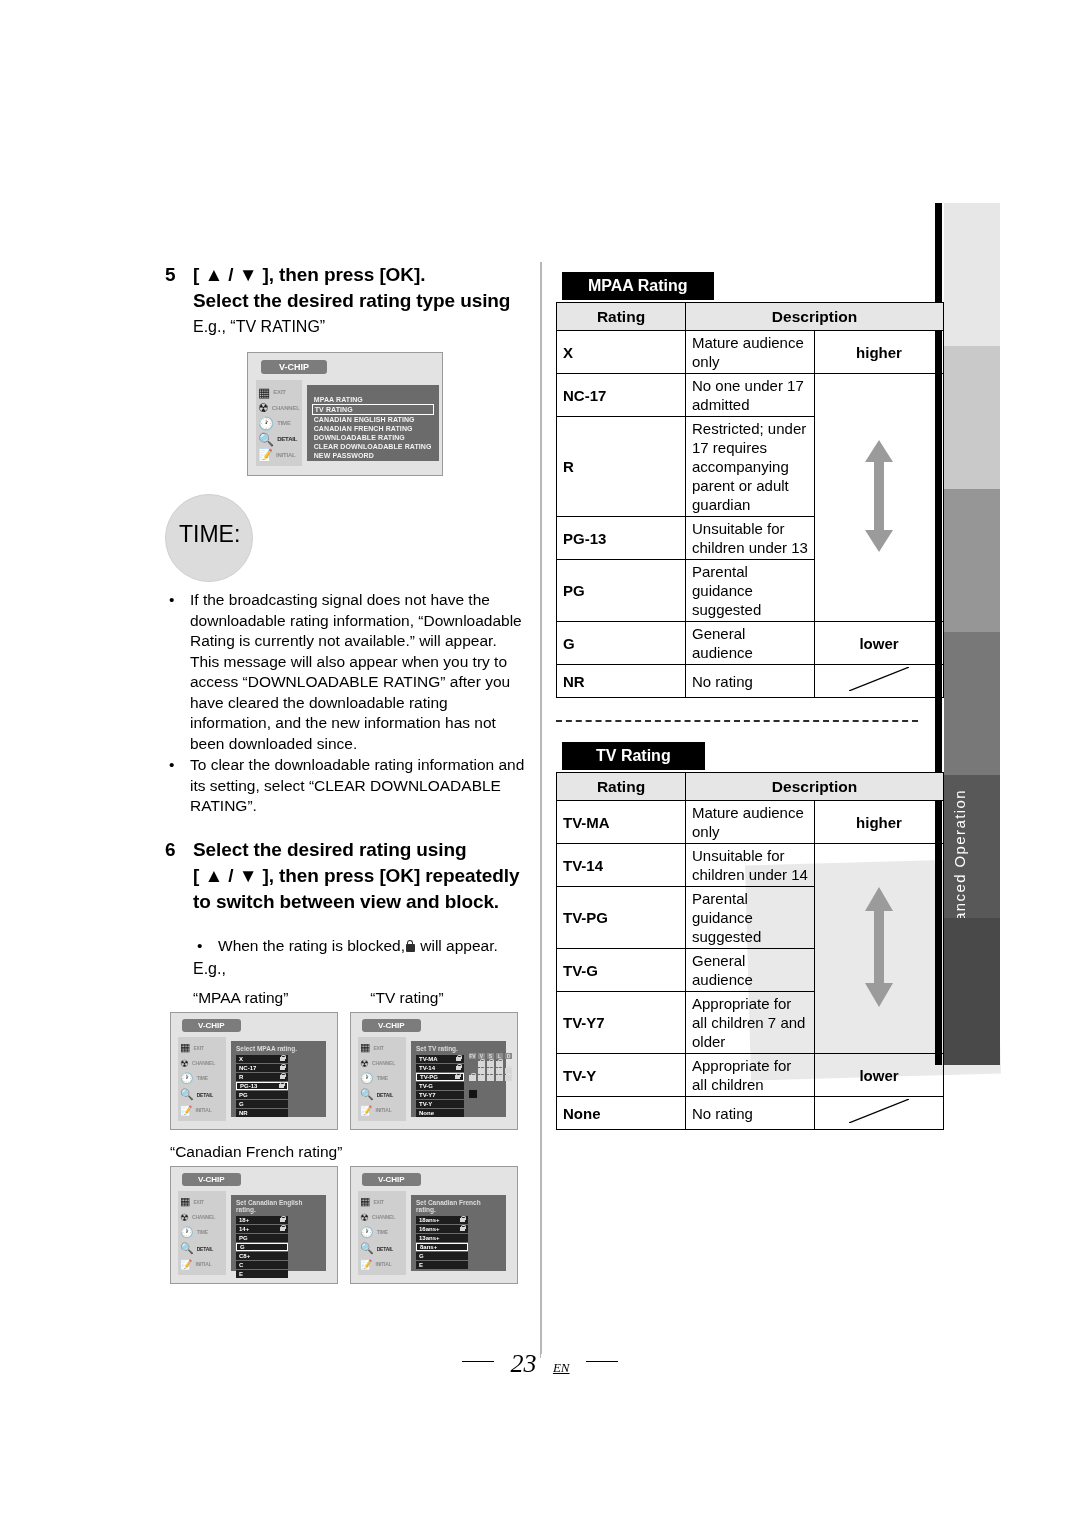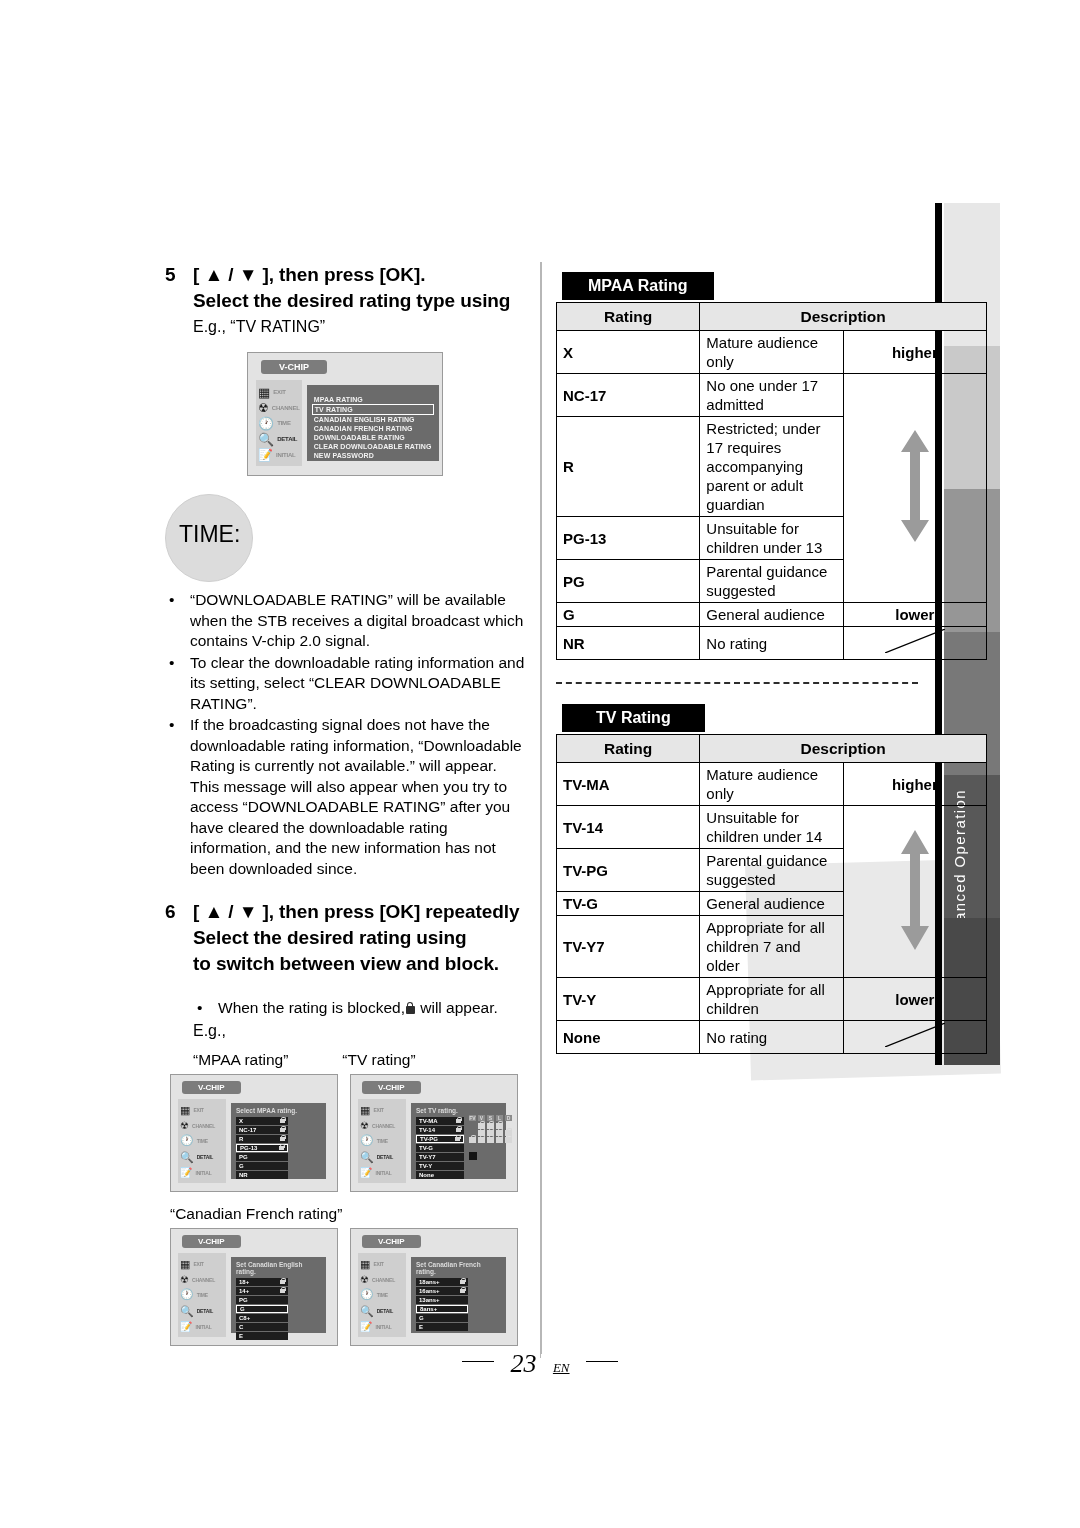--- a/index.html
+++ b/index.html
@@ -290,21 +290,21 @@
     display: inline-block;
     background: #000000;
     color: #ffffff;
     font-weight: bold;
     font-size: 16px;
     padding: 5px 26px 6px 26px;
     line-height: 17px;
   }
   table.rt {
     border-collapse: collapse;
-    width: 431px;
+    width: 388px;
     table-layout: fixed;
     margin-top: 2px;
     padding-left: 12px;
   }
   table.rt th, table.rt td {
     border: 1px solid #000;
     padding: 2px 6px;
     font-size: 15px;
     line-height: 19px;
     vertical-align: middle;
@@ -445,39 +445,38 @@
         </div>
       </div>
     </div>
 
     <div style="position:relative;height:96px;margin-top:18px;">
       <div class="note-circle"></div>
       <div class="note-word">TIME:</div>
     </div>
 
     <ul class="note-list">
-      <li>“DOWNLOADABLE RATING” will be available when the STB receives a digital broadcast which contains V-chip 2.0 signal.</li>
+      <li>If the broadcasting signal does not have the downloadable rating information, “Downloadable Rating is currently not available.” will appear. This message will also appear when you try to access “DOWNLOADABLE RATING” after you have cleared the downloadable rating information, and the new information has not been downloaded since.</li>
       <li>To clear the downloadable rating information and its setting, select “CLEAR DOWNLOADABLE RATING”.</li>
-      <li>If the broadcasting signal does not have the downloadable rating information, “Downloadable Rating is currently not available.” will appear. This message will also appear when you try to access “DOWNLOADABLE RATING” after you have cleared the downloadable rating information, and the new information has not been downloaded since.</li>
     </ul>
 
     <div class="step" style="margin-top:20px;">
       <div class="step-num">6</div>
       <div>
+        <div class="step-text">Select the desired rating using</div>
         <div class="step-text">[ ▲ / ▼ ], then press [OK] repeatedly</div>
-        <div class="step-text">Select the desired rating using</div>
         <div class="step-text">to switch between view and block.</div>
       </div>
     </div>
     <div class="sub-bullet" style="margin-top:20px;">
       <span>When the rating is blocked,</span><span class="inline-lock"></span> <span>will appear.</span>
     </div>
     <div class="step-eg" style="margin-top:2px;">E.g.,</div>
 
-    <div style="display:flex;gap:54px;margin:8px 0 4px 28px;">
+    <div style="display:flex;gap:82px;margin:8px 0 4px 28px;">
       <span class="cap">“MPAA rating”</span>
       <span class="cap">“TV rating”</span>
     </div>
 
     <div style="display:flex;gap:12px;margin-left:5px;">
 
       <div class="osd" style="width:168px;height:118px;">
         <div class="osd-title" style="font-size:8px;margin:6px 0 0 11px;padding:2px 16px;">V-CHIP</div>
         <div class="osd-body" style="margin:5px 7px 0 7px;height:84px;">
           <div class="osd-sidebar" style="width:44px;padding:3px 2px;">

